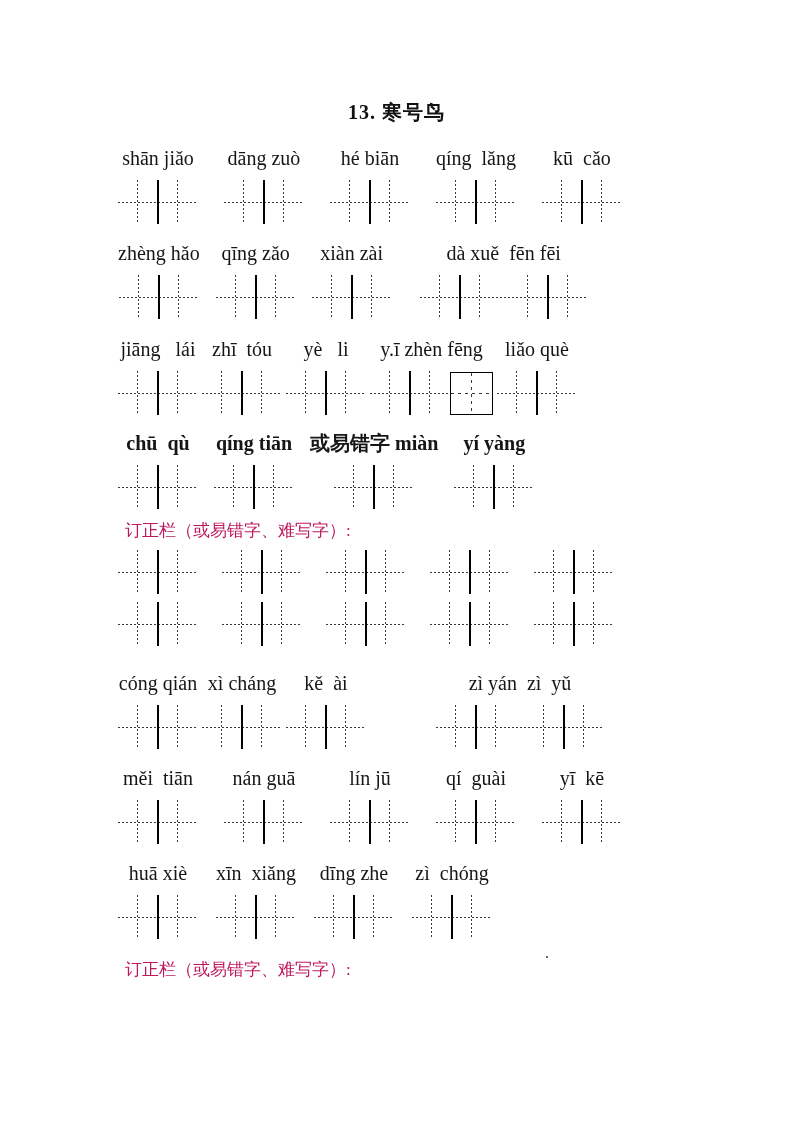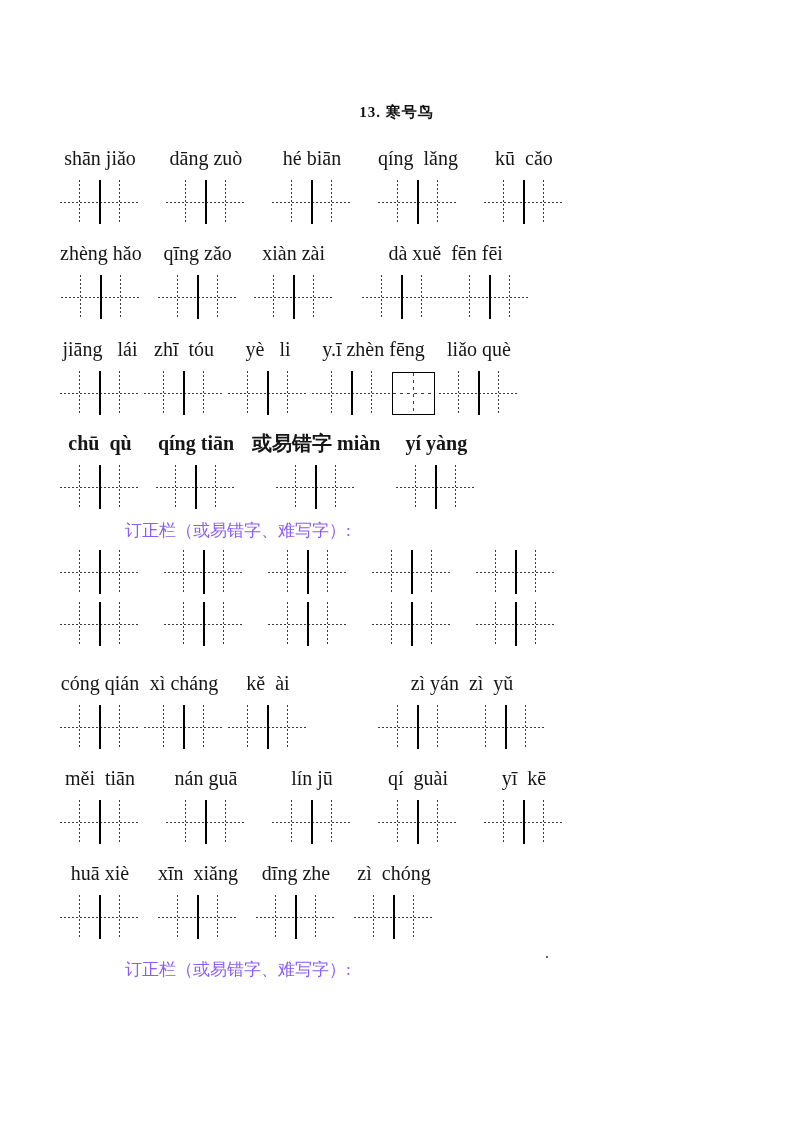--- a/index.html
+++ b/index.html
@@ -9,26 +9,26 @@
     width:793px; height:1122px;
     margin:0 auto;
     background:#ffffff;
     font-family:"Liberation Serif", serif;
     color:#111111;
     overflow:hidden;
     padding-top:100px;
   }
   .title {
     text-align:center;
-    font-size:15px;
+    font-size:20px;
     line-height:24px;
     font-weight:700;
     letter-spacing:1px;
   }
-  .row { display:flex; margin-left:60px; align-items:flex-end; }
+  .row { display:flex; margin-left:118px; align-items:flex-end; }
   .unit { display:flex; flex-direction:column; align-items:center; }
   .py {
     font-size:20px;
     line-height:26px;
     height:26px;
     margin-bottom:9px;
     white-space:pre;
     color:#161616;
   }
   
@@ -65,21 +65,21 @@
       repeating-linear-gradient(180deg, #3a3a3a 0 3px, transparent 3px 7px),
       repeating-linear-gradient(90deg, #3a3a3a 0 3px, transparent 3px 7px);
     background-repeat:no-repeat;
     background-size:1px 100%, 100% 1px;
     background-position:50% 0, 0 50%;
   }
   .corr-label {
     margin-left:125px;
     font-size:17px;
     line-height:22px;
-    color:#8b5cf6;
+    color:#be185d;
   }
   .stray {
     position:absolute;
     left:545px; top:944px;
     font-size:16px;
     color:#333;
   }
   
   .gap26 { gap:26px; } .gap28 { gap:16px; } .gap20 { gap:4px; }
   .gap25 { gap:18px; } .gap24 { gap:24px; }

